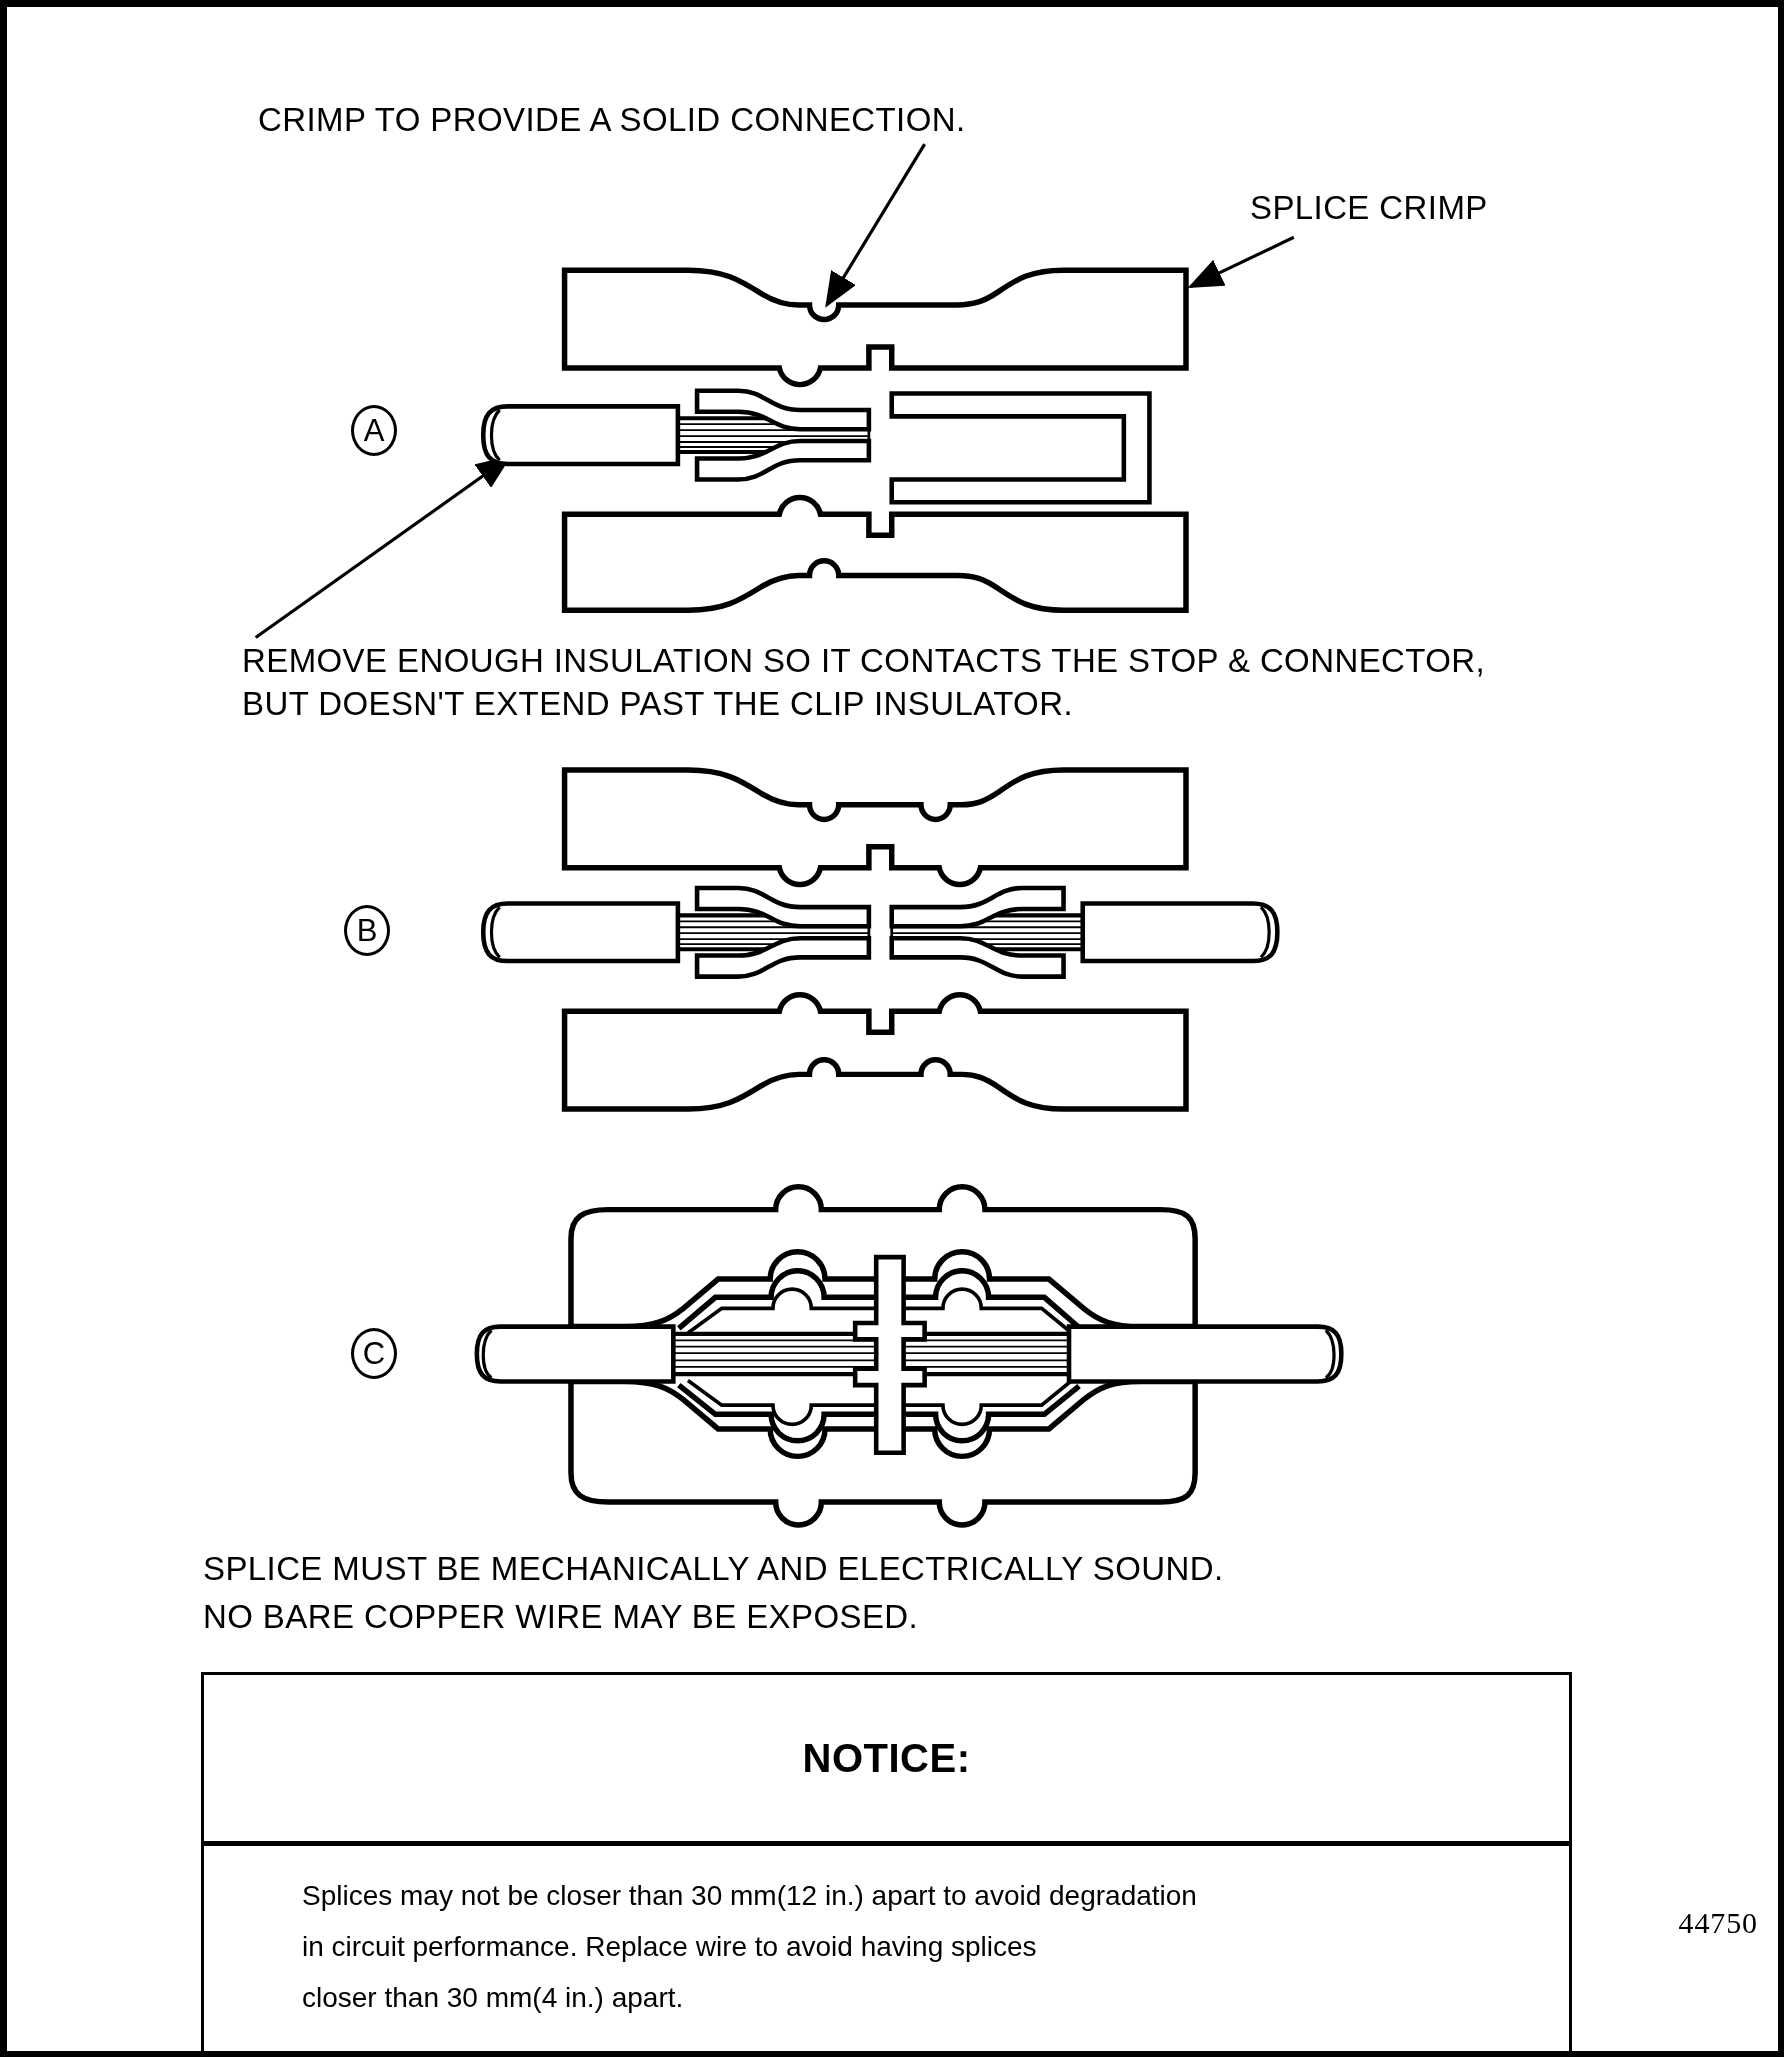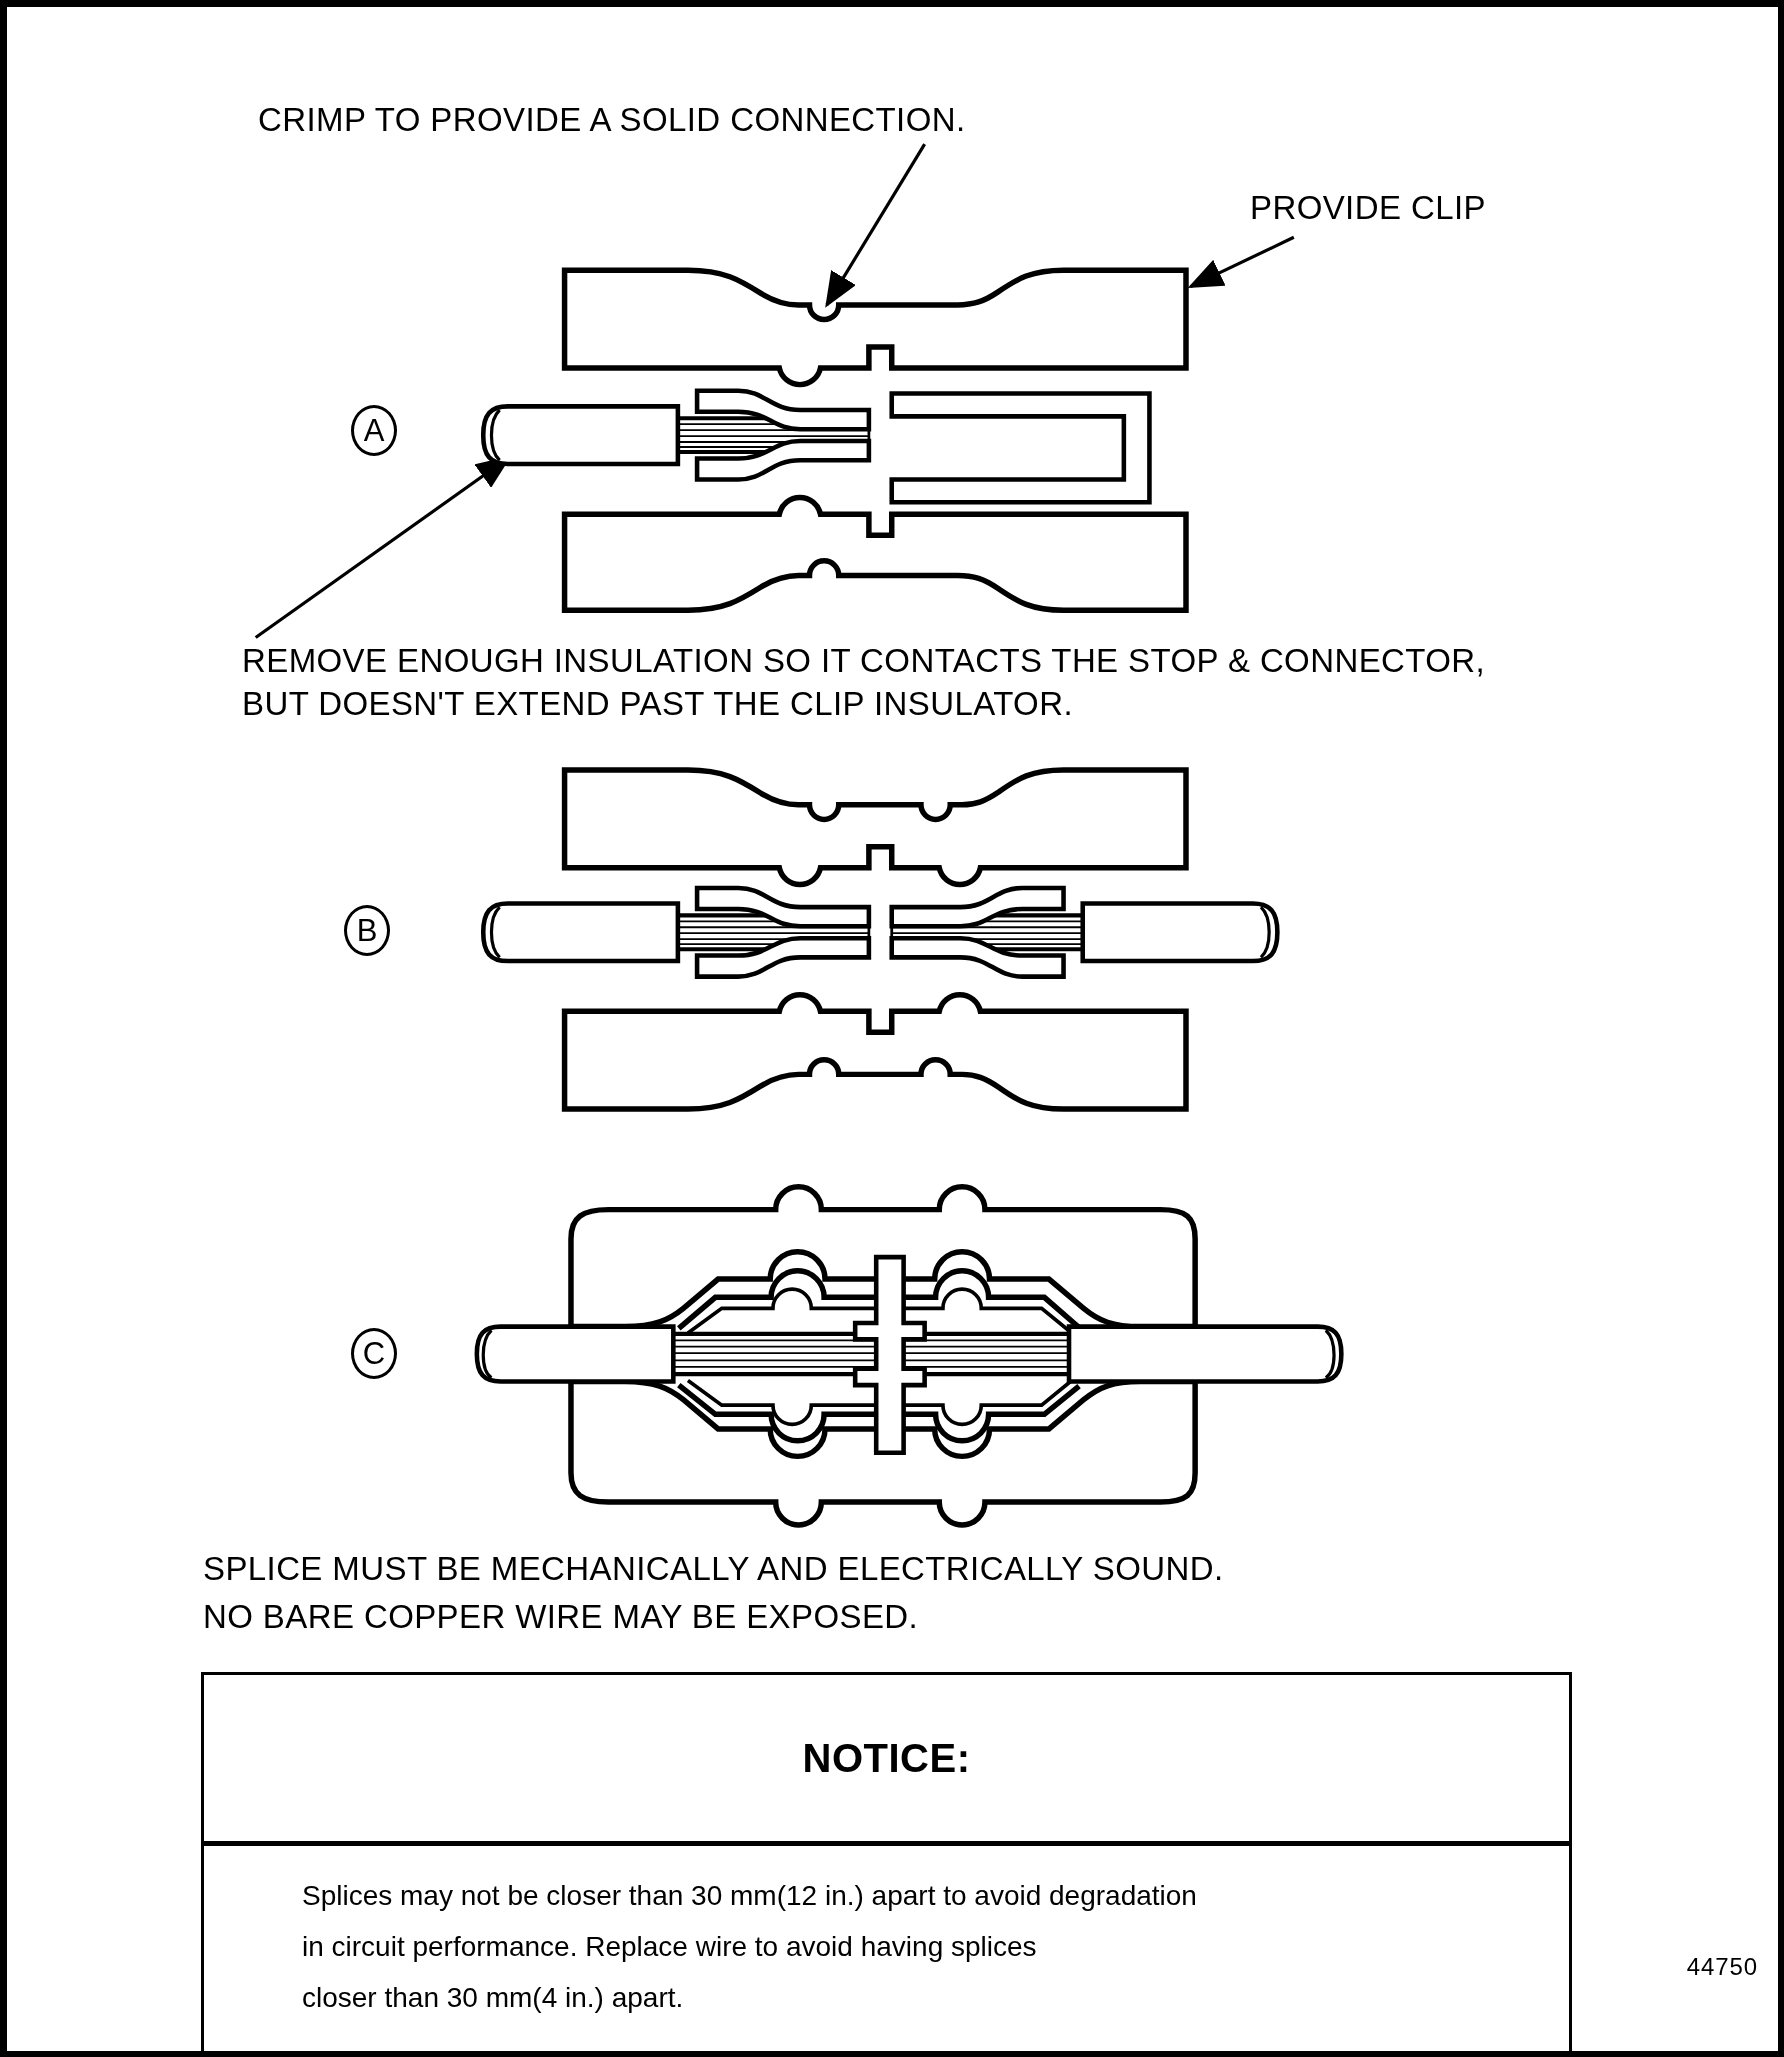--- a/index.html
+++ b/index.html
@@ -53,23 +53,24 @@
   .notice-header {
     height: 166px;
     border-bottom: 5.5px solid #000;
     display: flex; align-items: center; justify-content: center;
   }
   .notice-title { font-size: 40px; font-weight: bold; letter-spacing: 0.5px; }
   .notice-body { padding: 24px 37px 0 58px; font-size: 28px; line-height: 51px; }
   .notice-line { white-space: nowrap; margin-left: 40px; }
 
   #figure-number {
-    right: 20px; top: 1946px;
-    font-size: 24px;
+    right: 20px; top: 1899px;
+    font-size: 30px;
     letter-spacing: 0.9px;
+    font-family: Liberation Serif, serif;
   }
 </style>
 </head>
 <body>
 
 <div class="page">
 
   <svg class="canvas" width="1785" height="2058" viewBox="0 0 1953 2252">
     <defs>
       <marker id="ah" markerWidth="11" markerHeight="9" refX="10" refY="4.5" orient="auto" markerUnits="strokeWidth">
@@ -171,21 +172,21 @@
 
       <path d="M729,1444 L540,1444 C522,1444 514,1452 514,1474 C514,1496 522,1504 540,1504 L729,1504 Z" stroke-width="5"></path>
       <path d="M530,1448 C518,1459 518,1492 530,1500" stroke-width="3.5" fill="none"></path>
       <path d="M1162,1444 L1434,1444 C1452,1444 1460,1452 1460,1474 C1460,1496 1452,1504 1434,1504 L1162,1504 Z" stroke-width="5"></path>
       <path d="M1443,1448 C1455,1459 1455,1492 1443,1500" stroke-width="3.5" fill="none"></path>
     </g>
   </svg>
 
   <div class="abs note" id="crimp-note">CRIMP TO PROVIDE A SOLID CONNECTION.</div>
 
-  <div class="abs note" id="splice-clip-note">PROVIDE CLIP</div>
+  <div class="abs note" id="splice-clip-note">SPLICE CRIMP</div>
 
   <div class="abs note" id="soundness-note">
     <div>SPLICE MUST BE MECHANICALLY AND ELECTRICALLY SOUND.</div>
     <div>NO BARE COPPER WIRE MAY BE EXPOSED.</div>
   </div>
 
   <div class="abs note" id="insulation-note">
     <div>REMOVE ENOUGH INSULATION SO IT CONTACTS THE STOP &amp; CONNECTOR,</div>
     <div>BUT DOESN'T EXTEND PAST THE CLIP INSULATOR.</div>
   </div>

